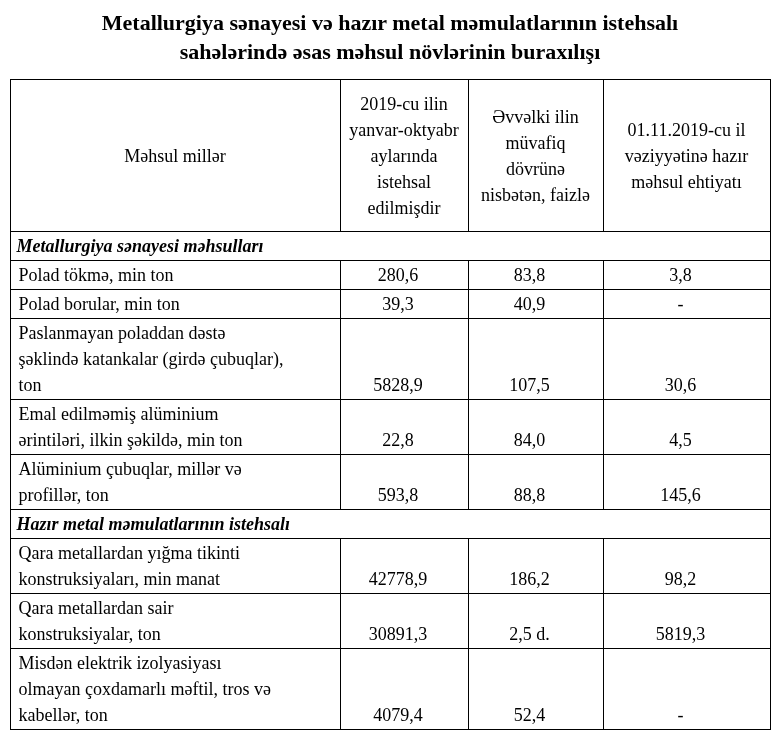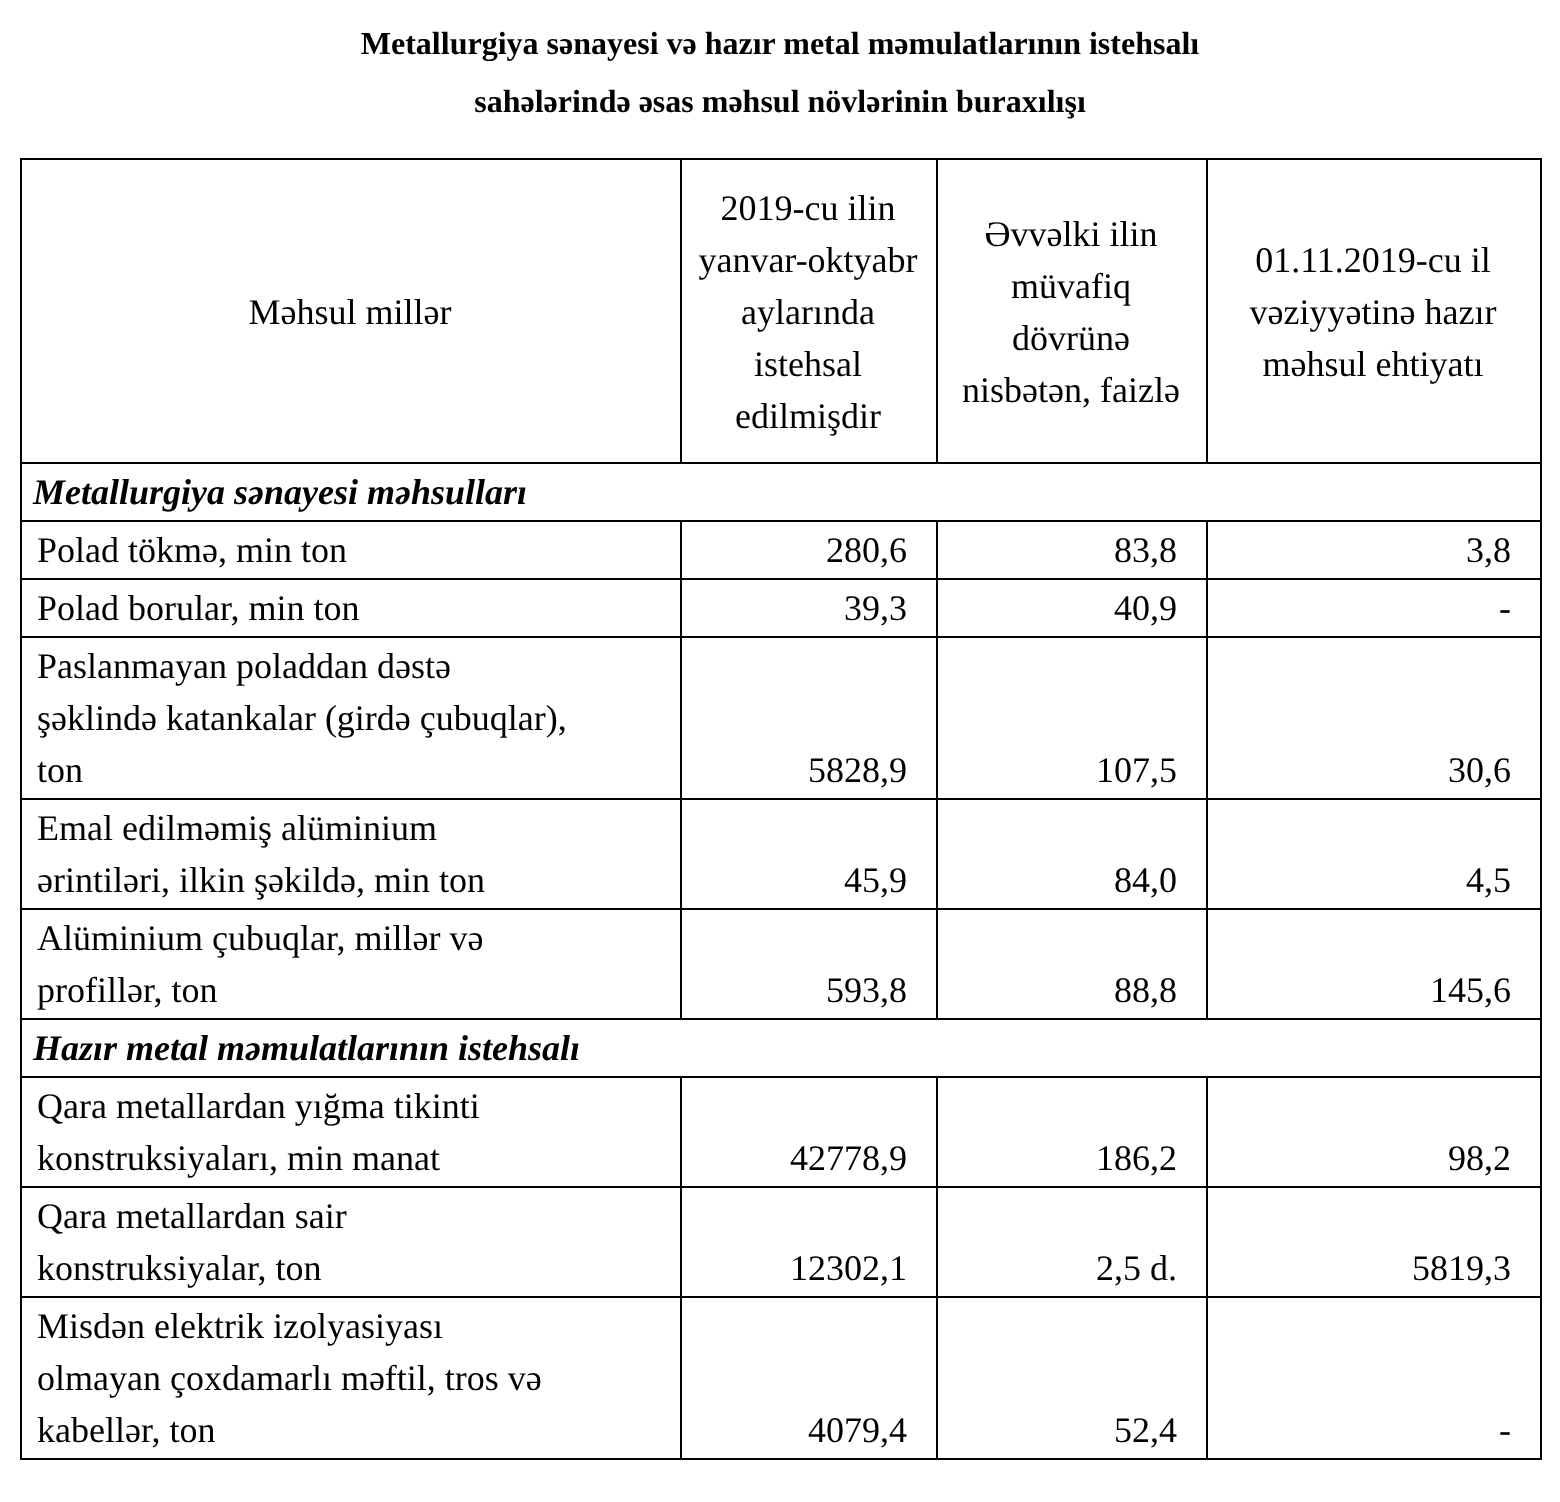--- a/index.html
+++ b/index.html
@@ -13,21 +13,21 @@
     color: #000000;
   }
   .page {
     width: 780px;
     box-sizing: border-box;
     padding-top: 8px;
   }
   .doc-title {
     text-align: center;
     font-weight: bold;
-    font-size: 16px;
+    font-size: 22px;
     line-height: 29px;
     margin: 0 24px 13px 24px;
   }
   table.products {
     border-collapse: collapse;
     margin: 0 auto;
     width: 760px;
     table-layout: fixed;
     font-size: 18px;
     line-height: 26px;
@@ -48,21 +48,21 @@
     font-weight: bold;
     padding: 1px 4px 1px 6px;
     vertical-align: middle;
     font-style: italic;
   }
   td.label-cell {
     padding: 1px 52px 1px 8px;
     vertical-align: top;
   }
   td.value-cell {
-    text-align: right;
+    text-align: center;
     vertical-align: bottom;
     padding: 1px 14px 1px 2px;
   }
 </style>
 </head>
 <body>
 
 <div class="page">
 
   <div class="doc-title">
@@ -107,21 +107,21 @@
 
     <tr class="data-row">
       <td class="label-cell">Paslanmayan poladdan dəstə şəklində katankalar (girdə çubuqlar), ton</td>
       <td class="value-cell">5828,9</td>
       <td class="value-cell">107,5</td>
       <td class="value-cell">30,6</td>
     </tr>
 
     <tr class="data-row">
       <td class="label-cell">Emal edilməmiş alüminium ərintiləri, ilkin şəkildə, min ton</td>
-      <td class="value-cell">45,9</td>
+      <td class="value-cell">22,8</td>
       <td class="value-cell">84,0</td>
       <td class="value-cell">4,5</td>
     </tr>
 
     <tr class="data-row">
       <td class="label-cell">Alüminium çubuqlar, millər və profillər, ton</td>
       <td class="value-cell">593,8</td>
       <td class="value-cell">88,8</td>
       <td class="value-cell">145,6</td>
     </tr>
@@ -132,21 +132,21 @@
 
     <tr class="data-row">
       <td class="label-cell">Qara metallardan yığma tikinti konstruksiyaları, min manat</td>
       <td class="value-cell">42778,9</td>
       <td class="value-cell">186,2</td>
       <td class="value-cell">98,2</td>
     </tr>
 
     <tr class="data-row">
       <td class="label-cell">Qara metallardan sair konstruksiyalar, ton</td>
-      <td class="value-cell">12302,1</td>
+      <td class="value-cell">30891,3</td>
       <td class="value-cell">2,5 d.</td>
       <td class="value-cell">5819,3</td>
     </tr>
 
     <tr class="data-row">
       <td class="label-cell">Misdən elektrik izolyasiyası olmayan çoxdamarlı məftil, tros və kabellər, ton</td>
       <td class="value-cell">4079,4</td>
       <td class="value-cell">52,4</td>
       <td class="value-cell">-</td>
     </tr>

